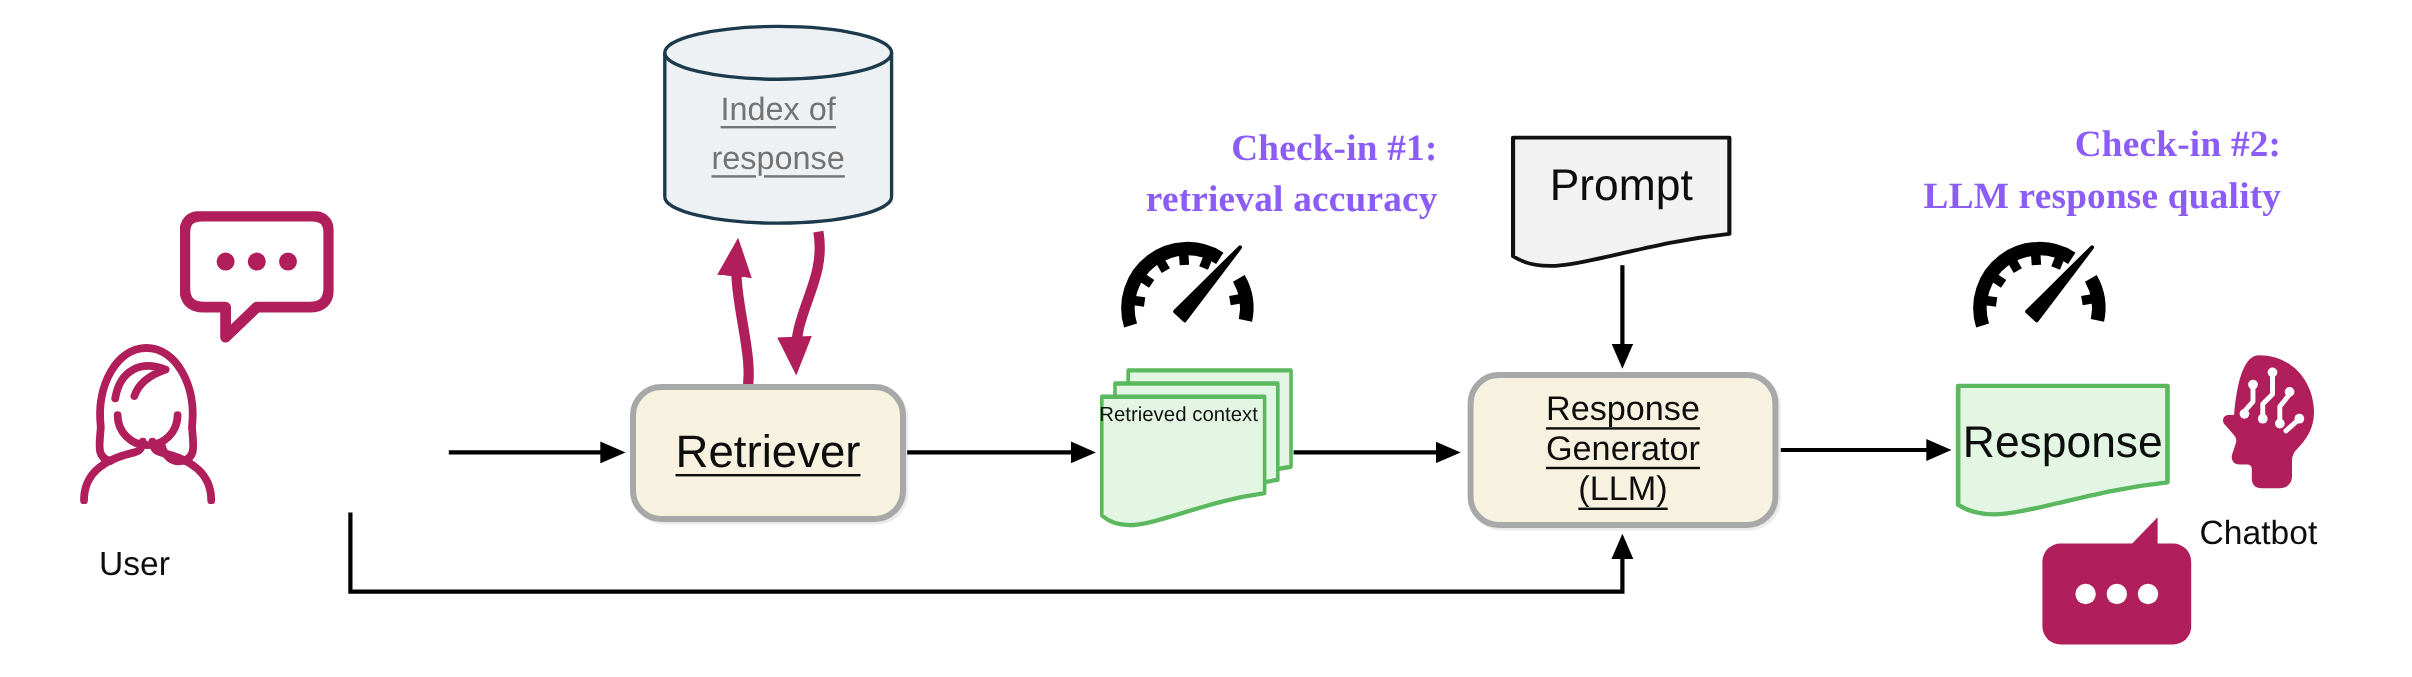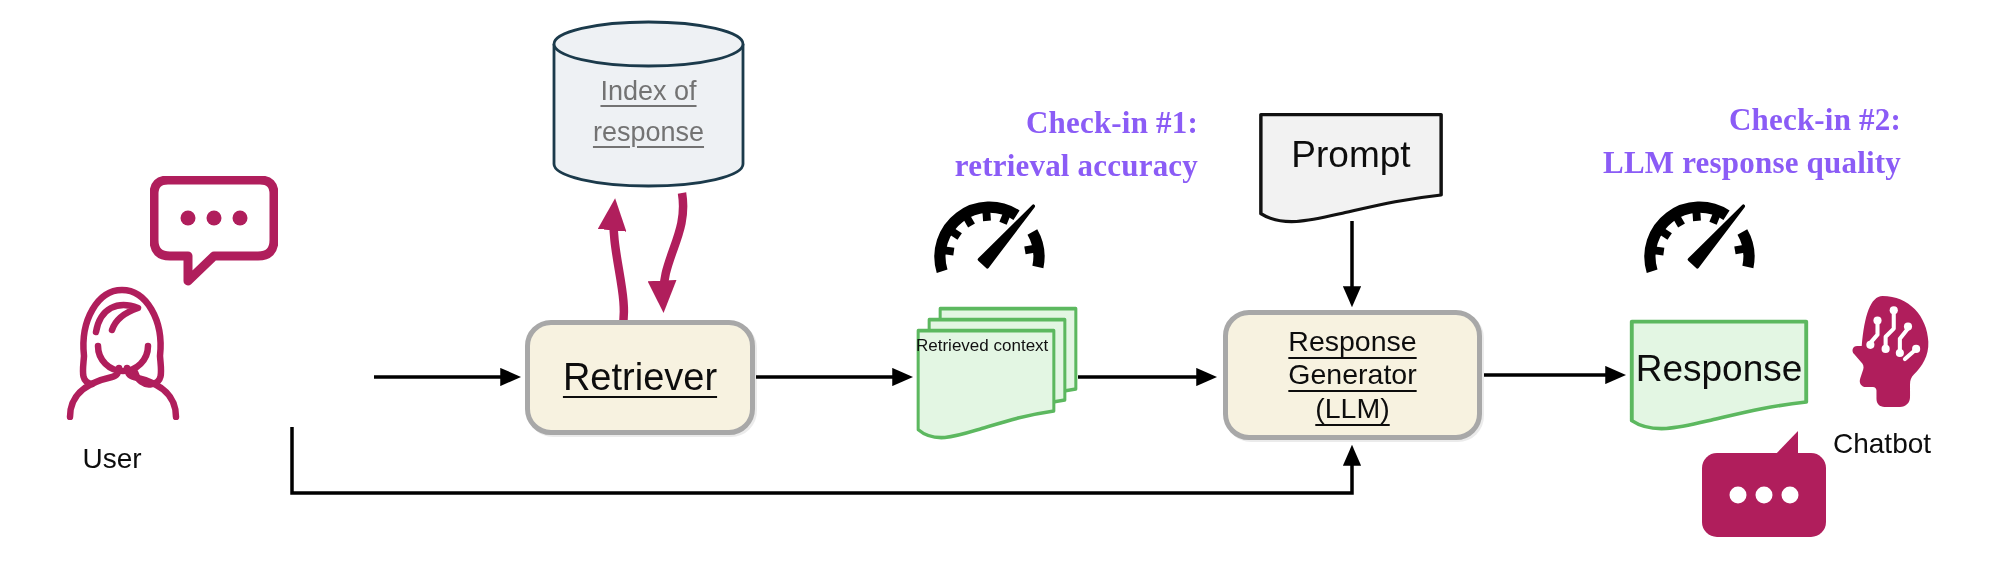--- a/index.html
+++ b/index.html
@@ -77,21 +77,21 @@
   </svg>
 
   <svg class="abs" style="left:56px;top:274px" width="132" height="146" viewBox="0 0 132 146" fill="none" stroke="#b01e5c" stroke-width="6.5" stroke-linecap="round" stroke-linejoin="round">
     <path d="M36,110 C24,108 27,96 28,82 C24,46 42,16 66,16 C90,16 108,46 104,82 C105,96 108,108 96,110 C88,112 81,106 79,98"></path>
     <path d="M42,72 A25,25 0 1 0 92,72"></path>
     <path d="M40,58 C44,34 62,26 82,34 C70,38 60,44 56,56"></path>
     <path d="M14,143 C14,118 34,108 56,103 C61,102 63,98 63,94"></path>
     <path d="M71,94 C71,98 73,102 78,103 C100,108 120,118 120,143"></path>
   </svg>
 
-  <div class="plain-label" style="left:32px;top:443px;width:160px">User</div>
+  <div class="plain-label" style="left:32px;top:454px;width:160px">User</div>
 
 
   <div class="pbox" style="left:525px;top:320px;width:230px;height:115px">
     <span>Retriever</span>
   </div>
 
   <svg class="abs" style="left:551px;top:18px" width="195" height="172" viewBox="0 0 195 172">
     <path d="M3,26 V146 A94.5,22 0 0 0 192,146 V26" fill="#eef1f4" stroke="#1b3a4b" stroke-width="2.8"></path>
     <ellipse cx="97.5" cy="26" rx="94.5" ry="22" fill="#eef1f4" stroke="#1b3a4b" stroke-width="2.8"></ellipse>
   </svg>

